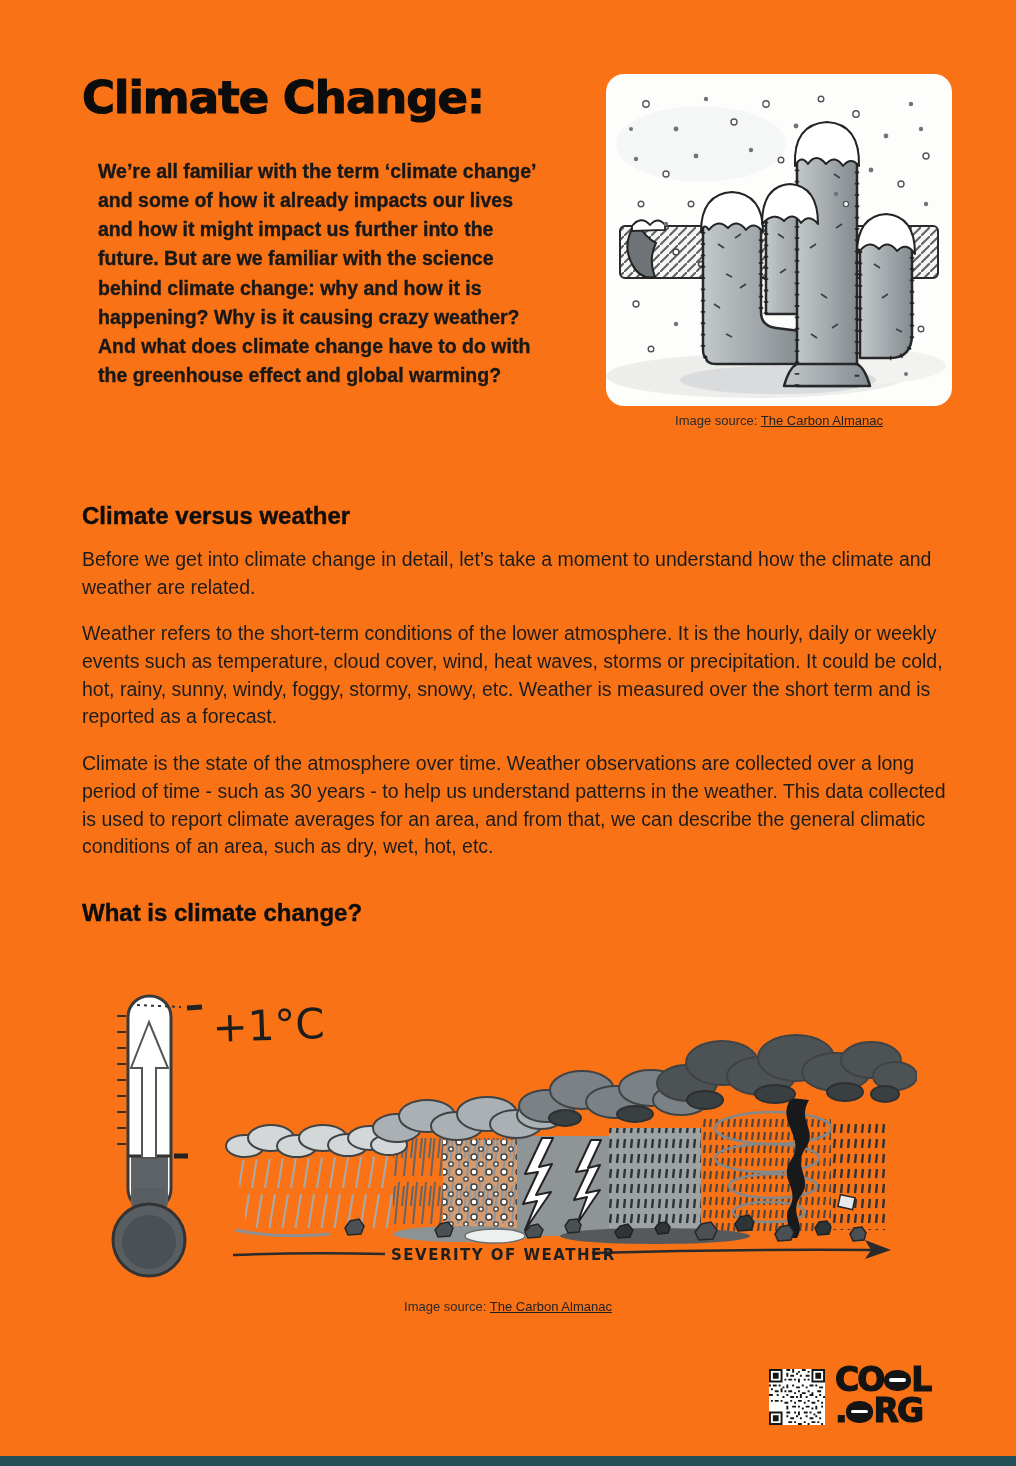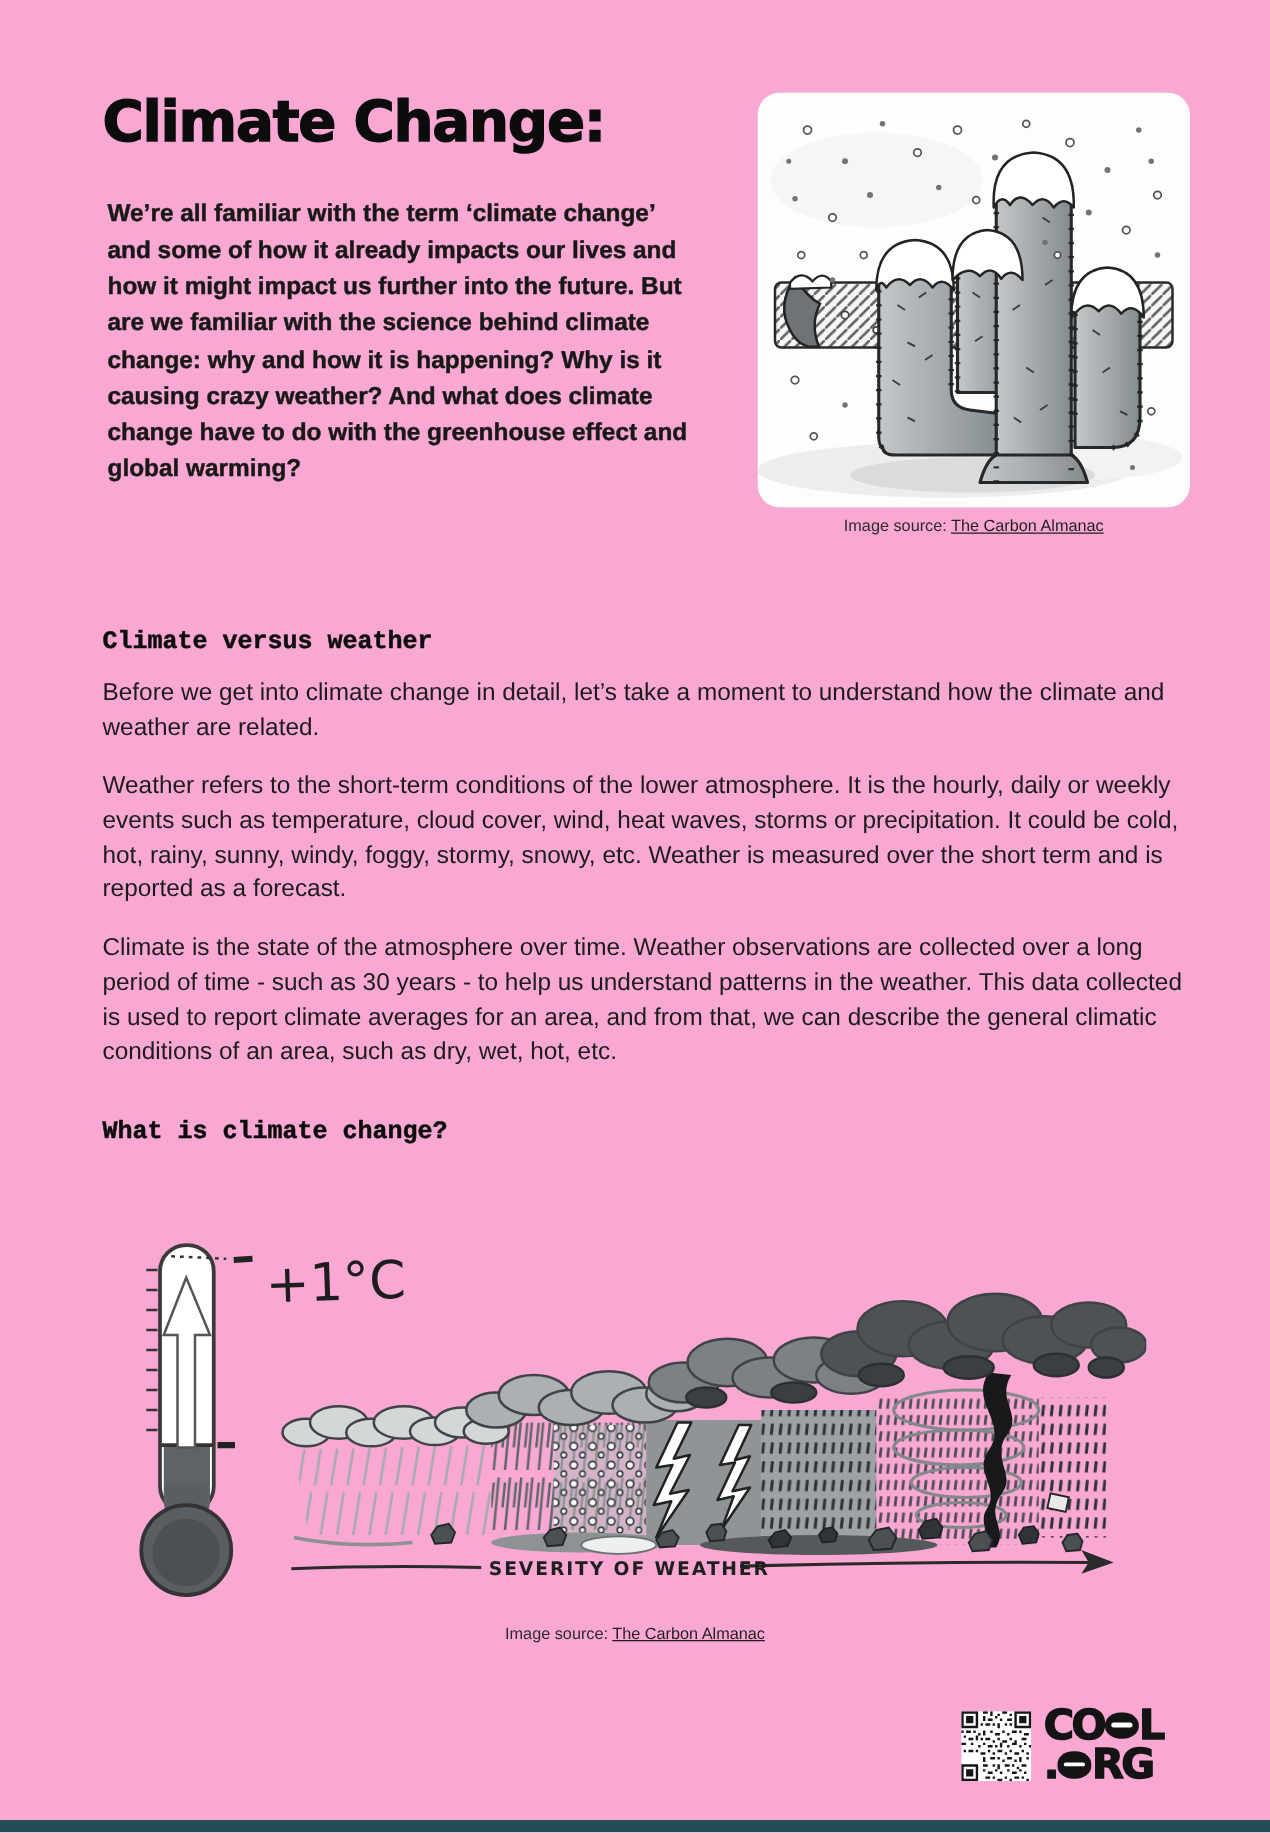--- a/index.html
+++ b/index.html
@@ -1,46 +1,46 @@
 <!DOCTYPE html>
 <html style="--accent: #234e58;"><head>
 <meta charset="utf-8">
 <style>
   html,body { margin:0; padding:0; background:#ffffff; }
   .page {
-    position:relative; width:1016px; height:1466px; background:#f9a8d4;
+    position:relative; width:1016px; height:1466px; background:#f97316;
     font-family:"Liberation Sans", sans-serif; overflow:hidden;
   }
 
   
   .intro-col { position:absolute; left:82px; top:70px; width:484px; }
   .page-title {
     margin:0 0 30px 0; font-family:"DejaVu Sans", sans-serif;
     font-weight:700; font-size:45px; line-height:1.26; letter-spacing:-1px;
     color:#0c0c0c; -webkit-text-stroke:1.1px #0c0c0c;
   }
   .intro-text {
     font-weight:700; font-size:19.5px; line-height:1.5; color:#181818;
-    -webkit-text-stroke:0.35px #181818; margin:4px;
+    -webkit-text-stroke:0.35px #181818; margin:16px;
   }
 
   
   .cactus-fig { position:absolute; left:606px; top:74px; width:346px; }
   .cactus-art { display:block; width:346px; height:332px; }
   .fig-caption {
     margin:7px 0 0 0; text-align:center; font-size:13px; line-height:1.3;
     color:#2b2b2b;
   }
   .source-link { color:#1f1f1f; text-decoration:underline; cursor:pointer; }
 
   
   .main-text { position:absolute; left:82px; top:502px; width:870px; }
   .section-heading {
-    margin:0 0 16px 0; font-family:Liberation Mono, monospace;
-    font-weight:700; font-size:20px; color:#0e0e0e; -webkit-text-stroke:0.4px #0e0e0e;
+    margin:0 0 16px 0; font-family:Liberation Sans, sans-serif;
+    font-weight:700; font-size:24px; color:#0e0e0e; -webkit-text-stroke:0.4px #0e0e0e;
   }
   .section-heading.spaced { margin-top:38px; }
   .body-par { margin:0 0 19px 0; font-size:19.5px; line-height:1.42; color:#1c1c1c; }
 
   
   .weather-fig { position:absolute; left:95px; top:988px; width:822px; }
   .weather-art { display:block; width:822px; height:290px; }
   .weather-caption {
     position:absolute; left:0; top:1299px; width:100%; text-align:center;
     font-size:13px; line-height:1.3; color:#2b2b2b; margin:0;

